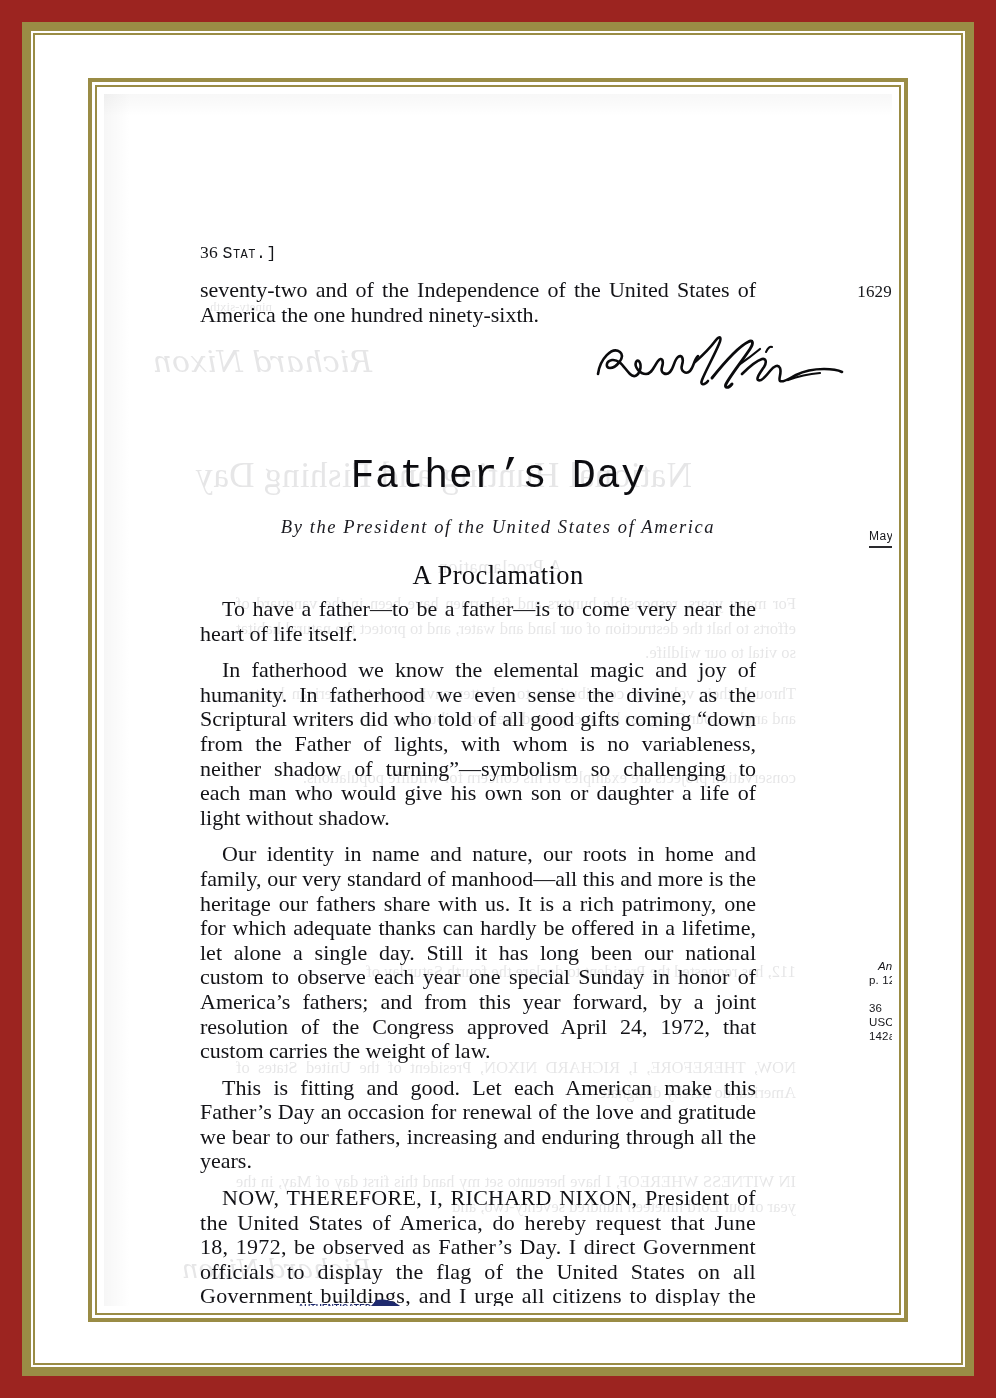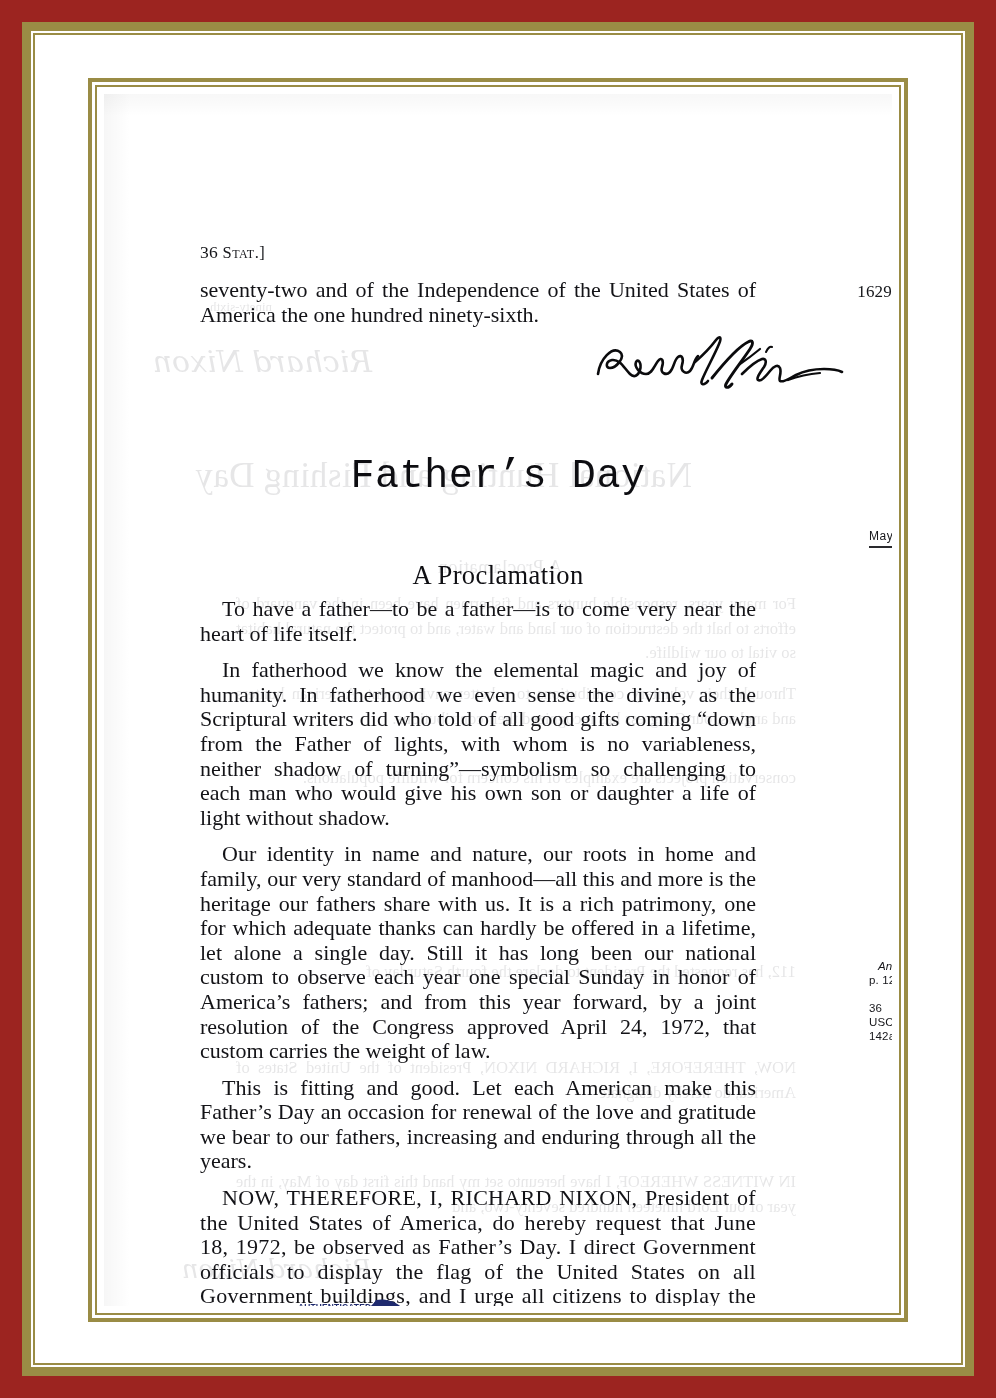--- a/index.html
+++ b/index.html
@@ -123,20 +123,21 @@
     color: #15161a;
     letter-spacing: .2px;
   }
   .runhead .stat {
     float: left;
   }
   .runhead .stat .sc {
     font-variant: small-caps;
     font-size: 16.5px;
     letter-spacing: .5px;
+    font-family: Liberation Mono, monospace;
   }
   .runhead .prochead {
     margin-left: 112px;
     letter-spacing: .35px;
   }
   .runhead .folio {
     position: absolute;
     right: -4px; top: 0;
     font-size: 17px;
     margin-top: 40px;
@@ -298,20 +299,21 @@
                        C184 32, 188 30, 190 34 C192 39, 188 45, 190 47
                        C193 49, 200 44, 206 41 C214 37, 224 35, 234 35
                        C242 35, 248 36, 252 38" stroke-width="2.6"></path>
               <path d="M176 18 C178 14, 180 12, 182 13" stroke-width="2"></path>
               <path d="M198 46 C206 43, 218 40, 230 39" stroke-width="2.2"></path>
             </g>
           </svg>
         </div>
 
         <div class="doc-title">Father’s Day</div>
+        <div class="byline">By the President of the United States of America</div>
         <div class="a-proclamation">A Proclamation</div>
 
         <div class="margin-note margin-date">
           <span>May 1, 1972</span>
           <span class="rule"></span>
         </div>
         <div class="margin-note margin-ante">
           <div><i>Ante</i><span>, p. 124.</span></div>
           <div>36 USC 142a.</div>
         </div>

